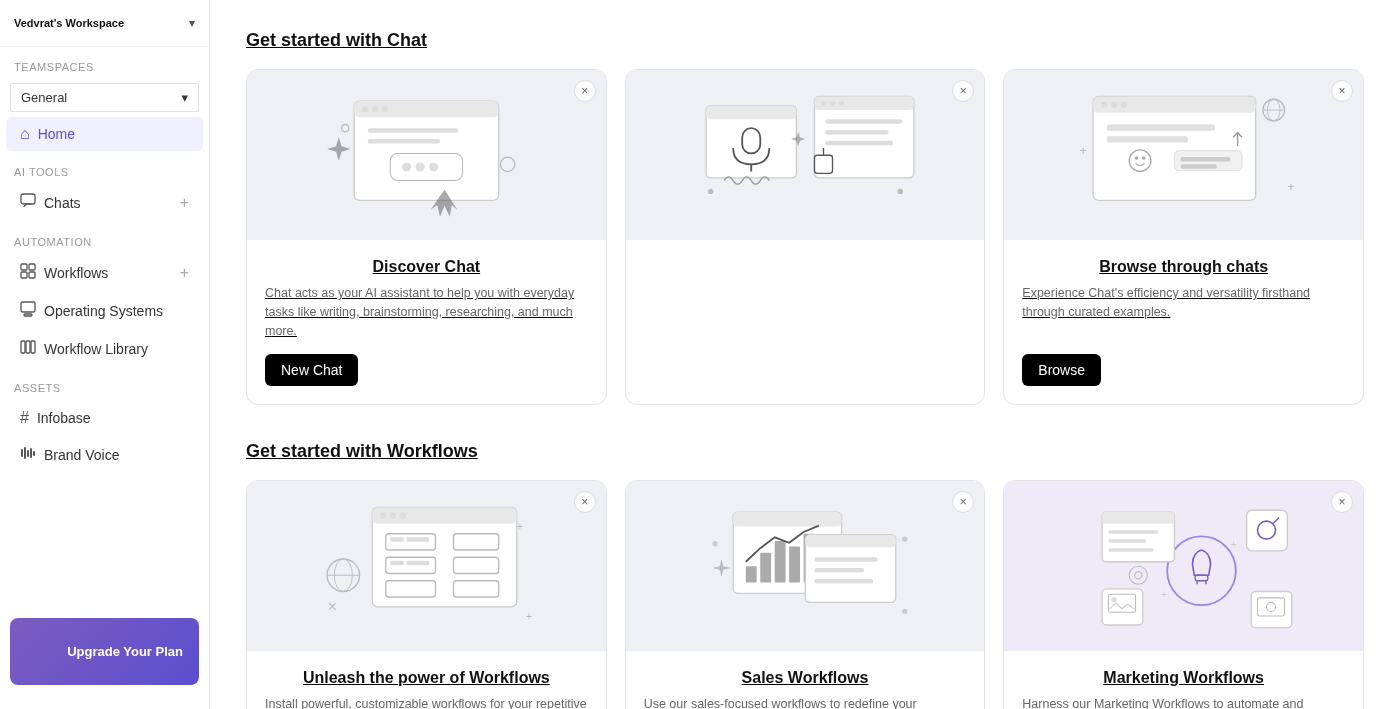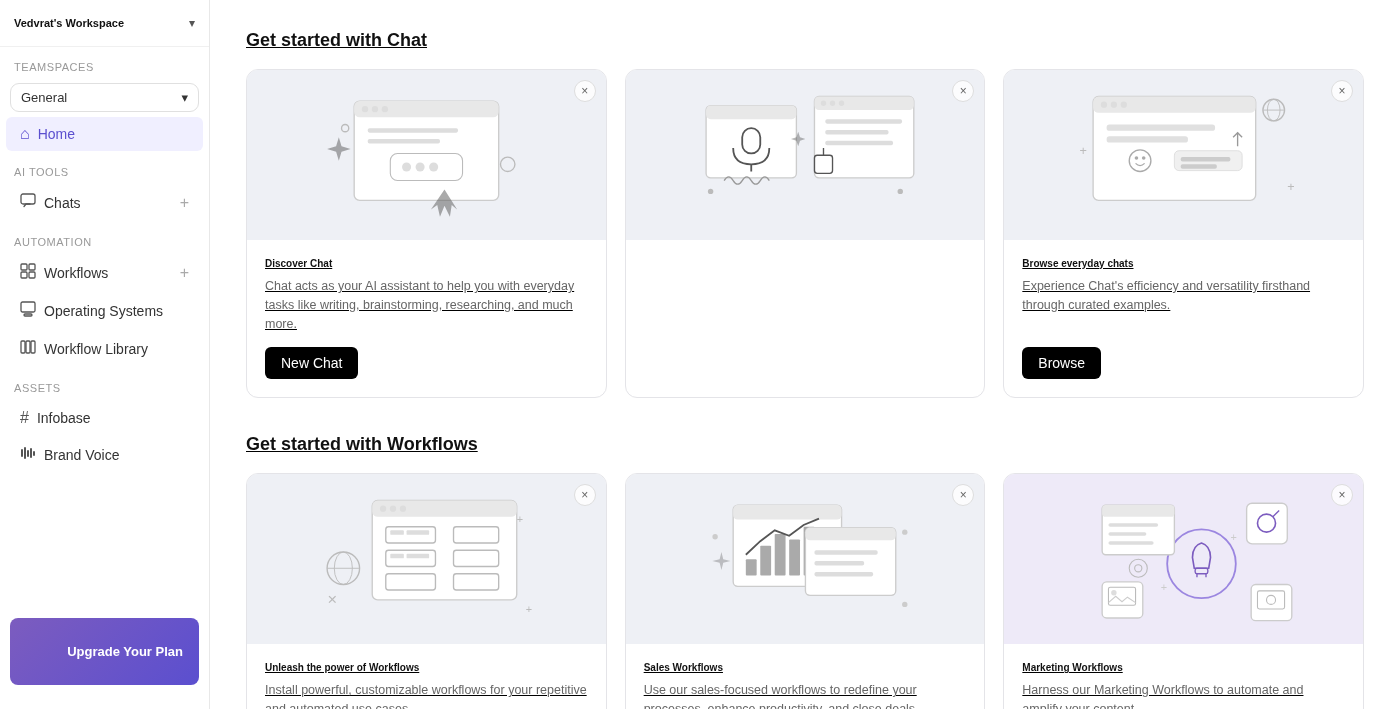--- a/index.html
+++ b/index.html
@@ -39,21 +39,21 @@
       text-transform: uppercase;
       letter-spacing: 0.05em;
       padding: 14px 14px 6px;
       font-weight: 500;
     }
     .teamspace-dropdown {
       display: flex;
       align-items: center;
       justify-content: space-between;
       border: 1px solid #e0e0e0;
-      border-radius: 9px;
+      border-radius: 2px;
       padding: 6px 10px;
       margin: 4px 10px;
       cursor: pointer;
       font-size: 13px;
       color: #333;
     }
 
     .sidebar-nav-item {
       display: flex;
       align-items: center;
@@ -152,24 +152,25 @@
       z-index: 2;
     }
 
     .card-body {
       padding: 18px;
       flex: 1;
       display: flex;
       flex-direction: column;
     }
     .card-title {
-      font-size: 10px;
+      font-size: 16px;
       font-weight: 600;
       color: #111;
       margin-bottom: 8px;
+      text-align: center;
     }
     .card-desc {
       font-size: 12.5px;
       color: #666;
       line-height: 1.5;
       flex: 1;
       margin-bottom: 14px;
     }
     .card-btn {
       display: inline-block;
@@ -386,21 +387,21 @@
           <path d="M195 60 L200 55 L205 60" fill="none" stroke="#999" stroke-width="1.5"></path>
           <line x1="200" y1="55" x2="200" y2="70" stroke="#999" stroke-width="1.5"></line>
 
           <circle cx="55" cy="30" r="5" fill="none" stroke="#bbb" stroke-width="1.2" opacity="0"></circle>
 
           <text x="25" y="80" font-size="14" fill="#bbb">+</text>
           <text x="255" y="120" font-size="14" fill="#bbb">+</text>
         </svg>
       </div>
       <div class="card-body">
-        <div class="card-title">Browse everyday chats</div>
+        <div class="card-title">Browse through chats</div>
         <div class="card-desc">Experience Chat's efficiency and versatility firsthand through curated examples.</div>
         <button class="card-btn">Browse</button>
       </div>
     </div>
   </div>
 
   <div class="section-title">Get started with Workflows</div>
 
   <div class="cards-grid">
 

